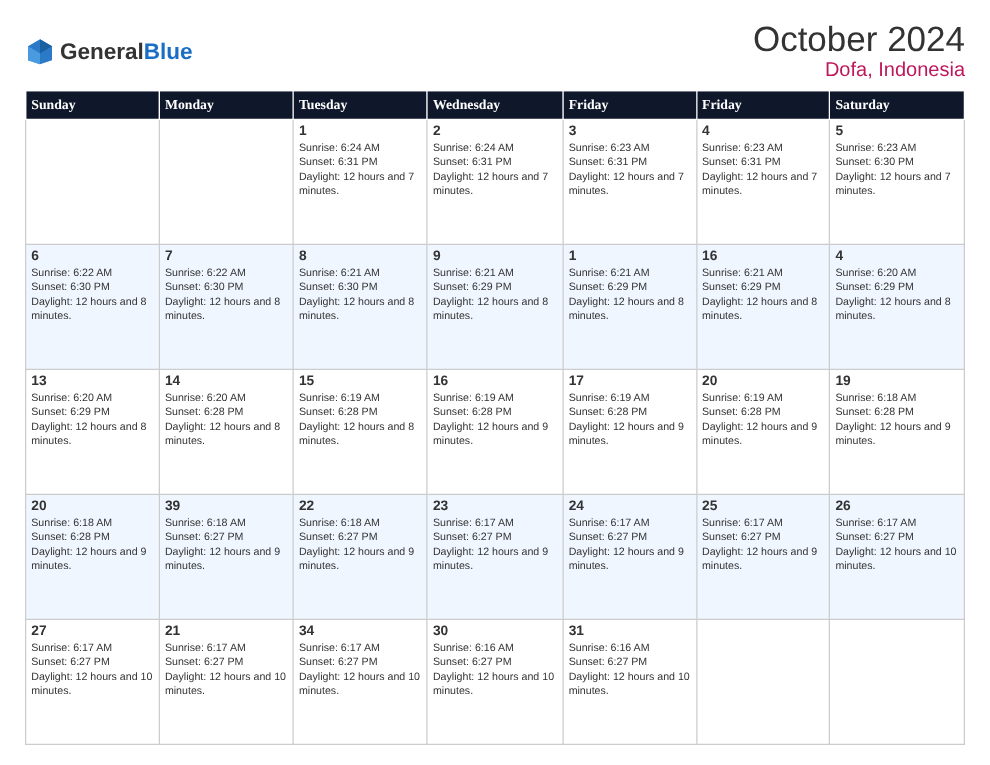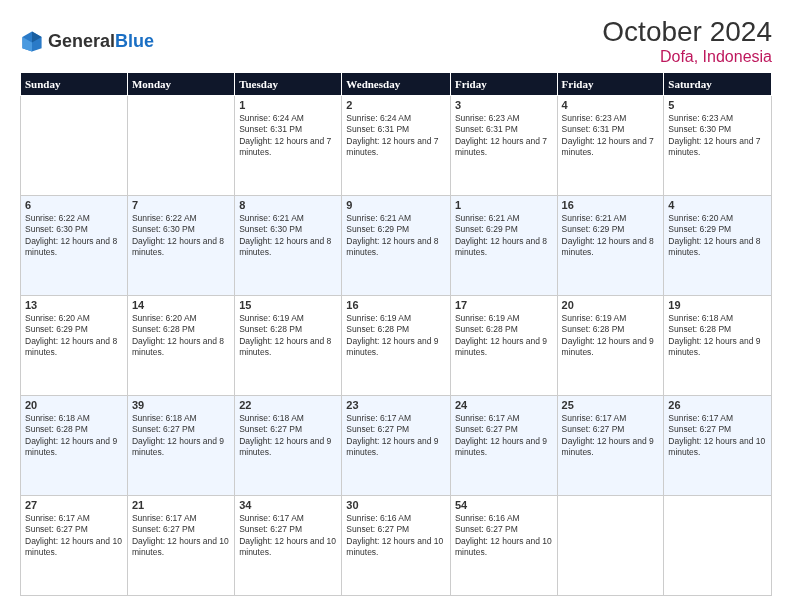--- a/index.html
+++ b/index.html
@@ -321,21 +321,21 @@
 Sunset: 6:27 PM
 Daylight: 12 hours and 10 minutes.</div>
           </td>
           <td>
             <span class="day-number">30</span>
             <div class="day-info" style="white-space: pre-line;">Sunrise: 6:16 AM
 Sunset: 6:27 PM
 Daylight: 12 hours and 10 minutes.</div>
           </td>
           <td>
-            <span class="day-number">54</span>
+            <span class="day-number">31</span>
             <div class="day-info" style="white-space: pre-line;">Sunrise: 6:16 AM
 Sunset: 6:27 PM
 Daylight: 12 hours and 10 minutes.</div>
           </td>
           <td class="empty-cell"></td>
           <td class="empty-cell"></td>
         </tr>
       </tbody>
   </table>
 </div>

